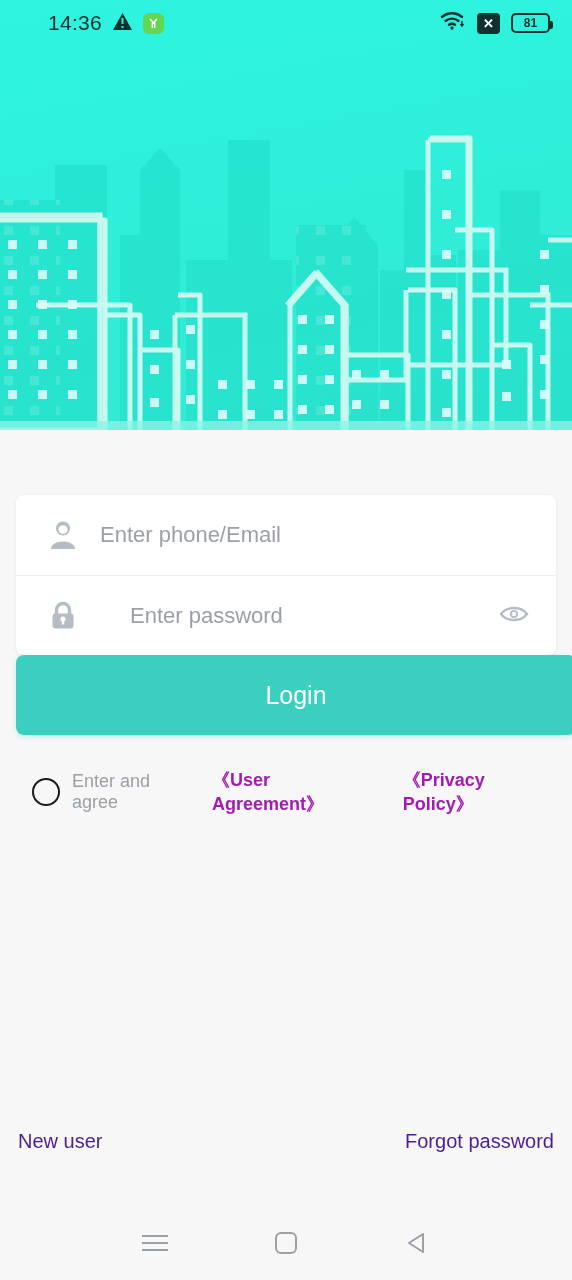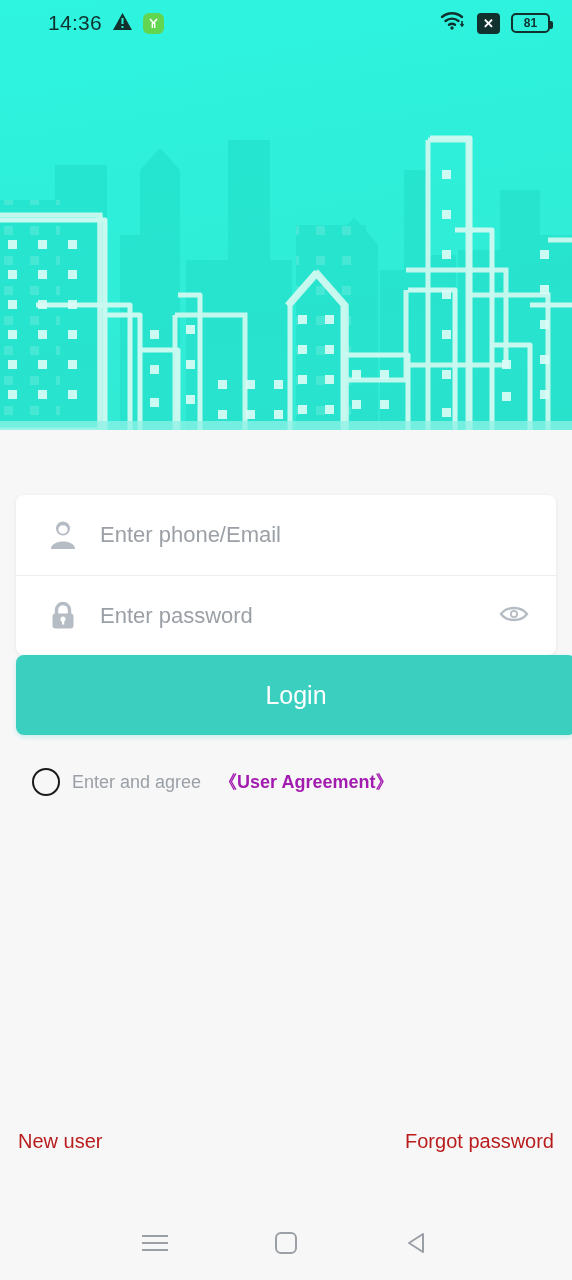--- a/index.html
+++ b/index.html
@@ -110,21 +110,21 @@
     overflow: hidden;
   }
 
   .field {
     height: 80px;
     display: flex;
     align-items: center;
     padding: 0 24px 0 30px;
     position: relative;
   }
-  .field + .field { border-top: 1px solid #eeeeef; }
+  .field + .field { border-top: 1px solid #eeeeef; gap: 30px; }
 
   .field-icon {
     width: 34px;
     flex: 0 0 34px;
     display: flex; align-items: center; justify-content: center;
   }
 
   .field-input {
     flex: 1;
     border: none;
@@ -189,21 +189,21 @@
   .bottom-links {
     position: absolute;
     left: 0; top: 700px;
     width: 572px;
     display: flex;
     justify-content: space-between;
     padding: 0 18px;
   }
   .bottom-link {
     font-size: 20px;
-    color: #b91c1c;
+    color: #4c1d95;
     cursor: pointer;
   }
 
   
   .navbar {
     position: absolute;
     left: 0; bottom: 0;
     width: 572px; height: 72px;
     background: #f7f7f8;
     display: flex;
@@ -453,20 +453,21 @@
       </button>
     </div>
   </div>
 
   <button class="login-btn">Login</button>
 
   <div class="agree-row">
     <span class="agree-checkbox"></span>
     <span class="agree-text">Enter and agree</span>
     <span class="agree-link">《User Agreement》</span>
+    <span class="agree-link">《Privacy Policy》</span>
   </div>
 
   <div class="bottom-links">
     <span class="bottom-link">New user</span>
     <span class="bottom-link">Forgot password</span>
   </div>
 </div>
 
 <div class="navbar">
   <button class="nav-btn">

